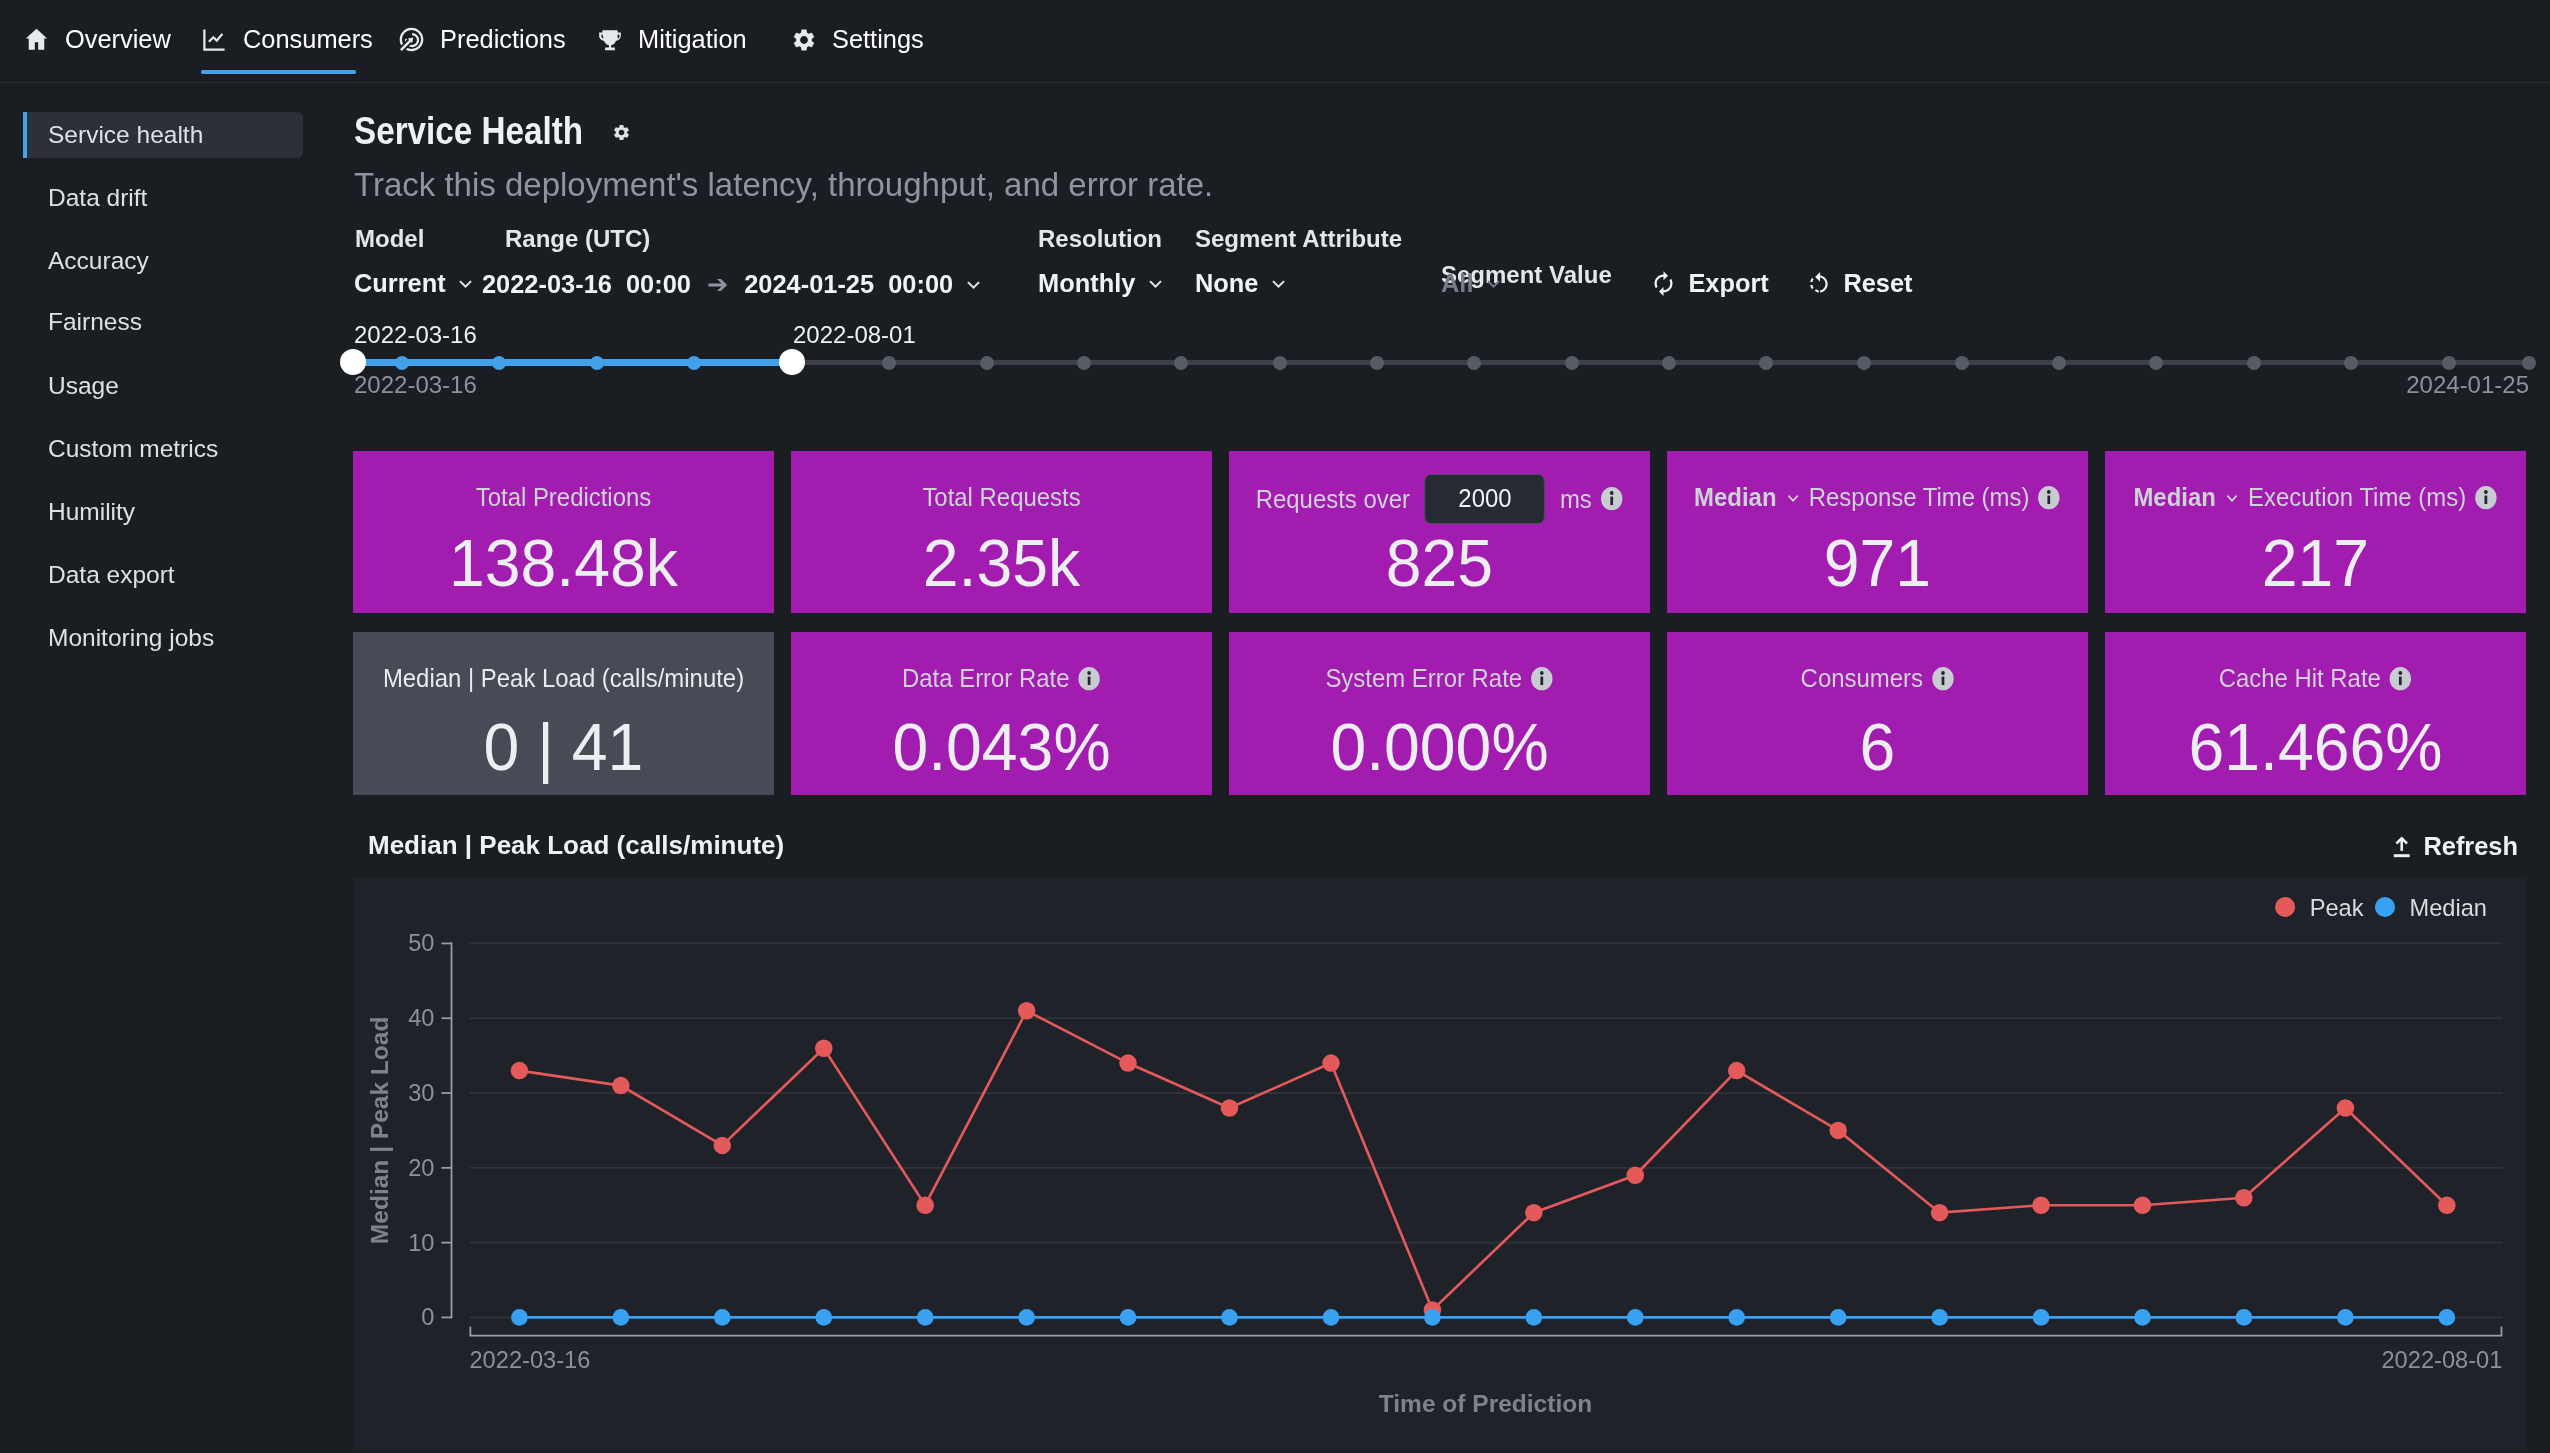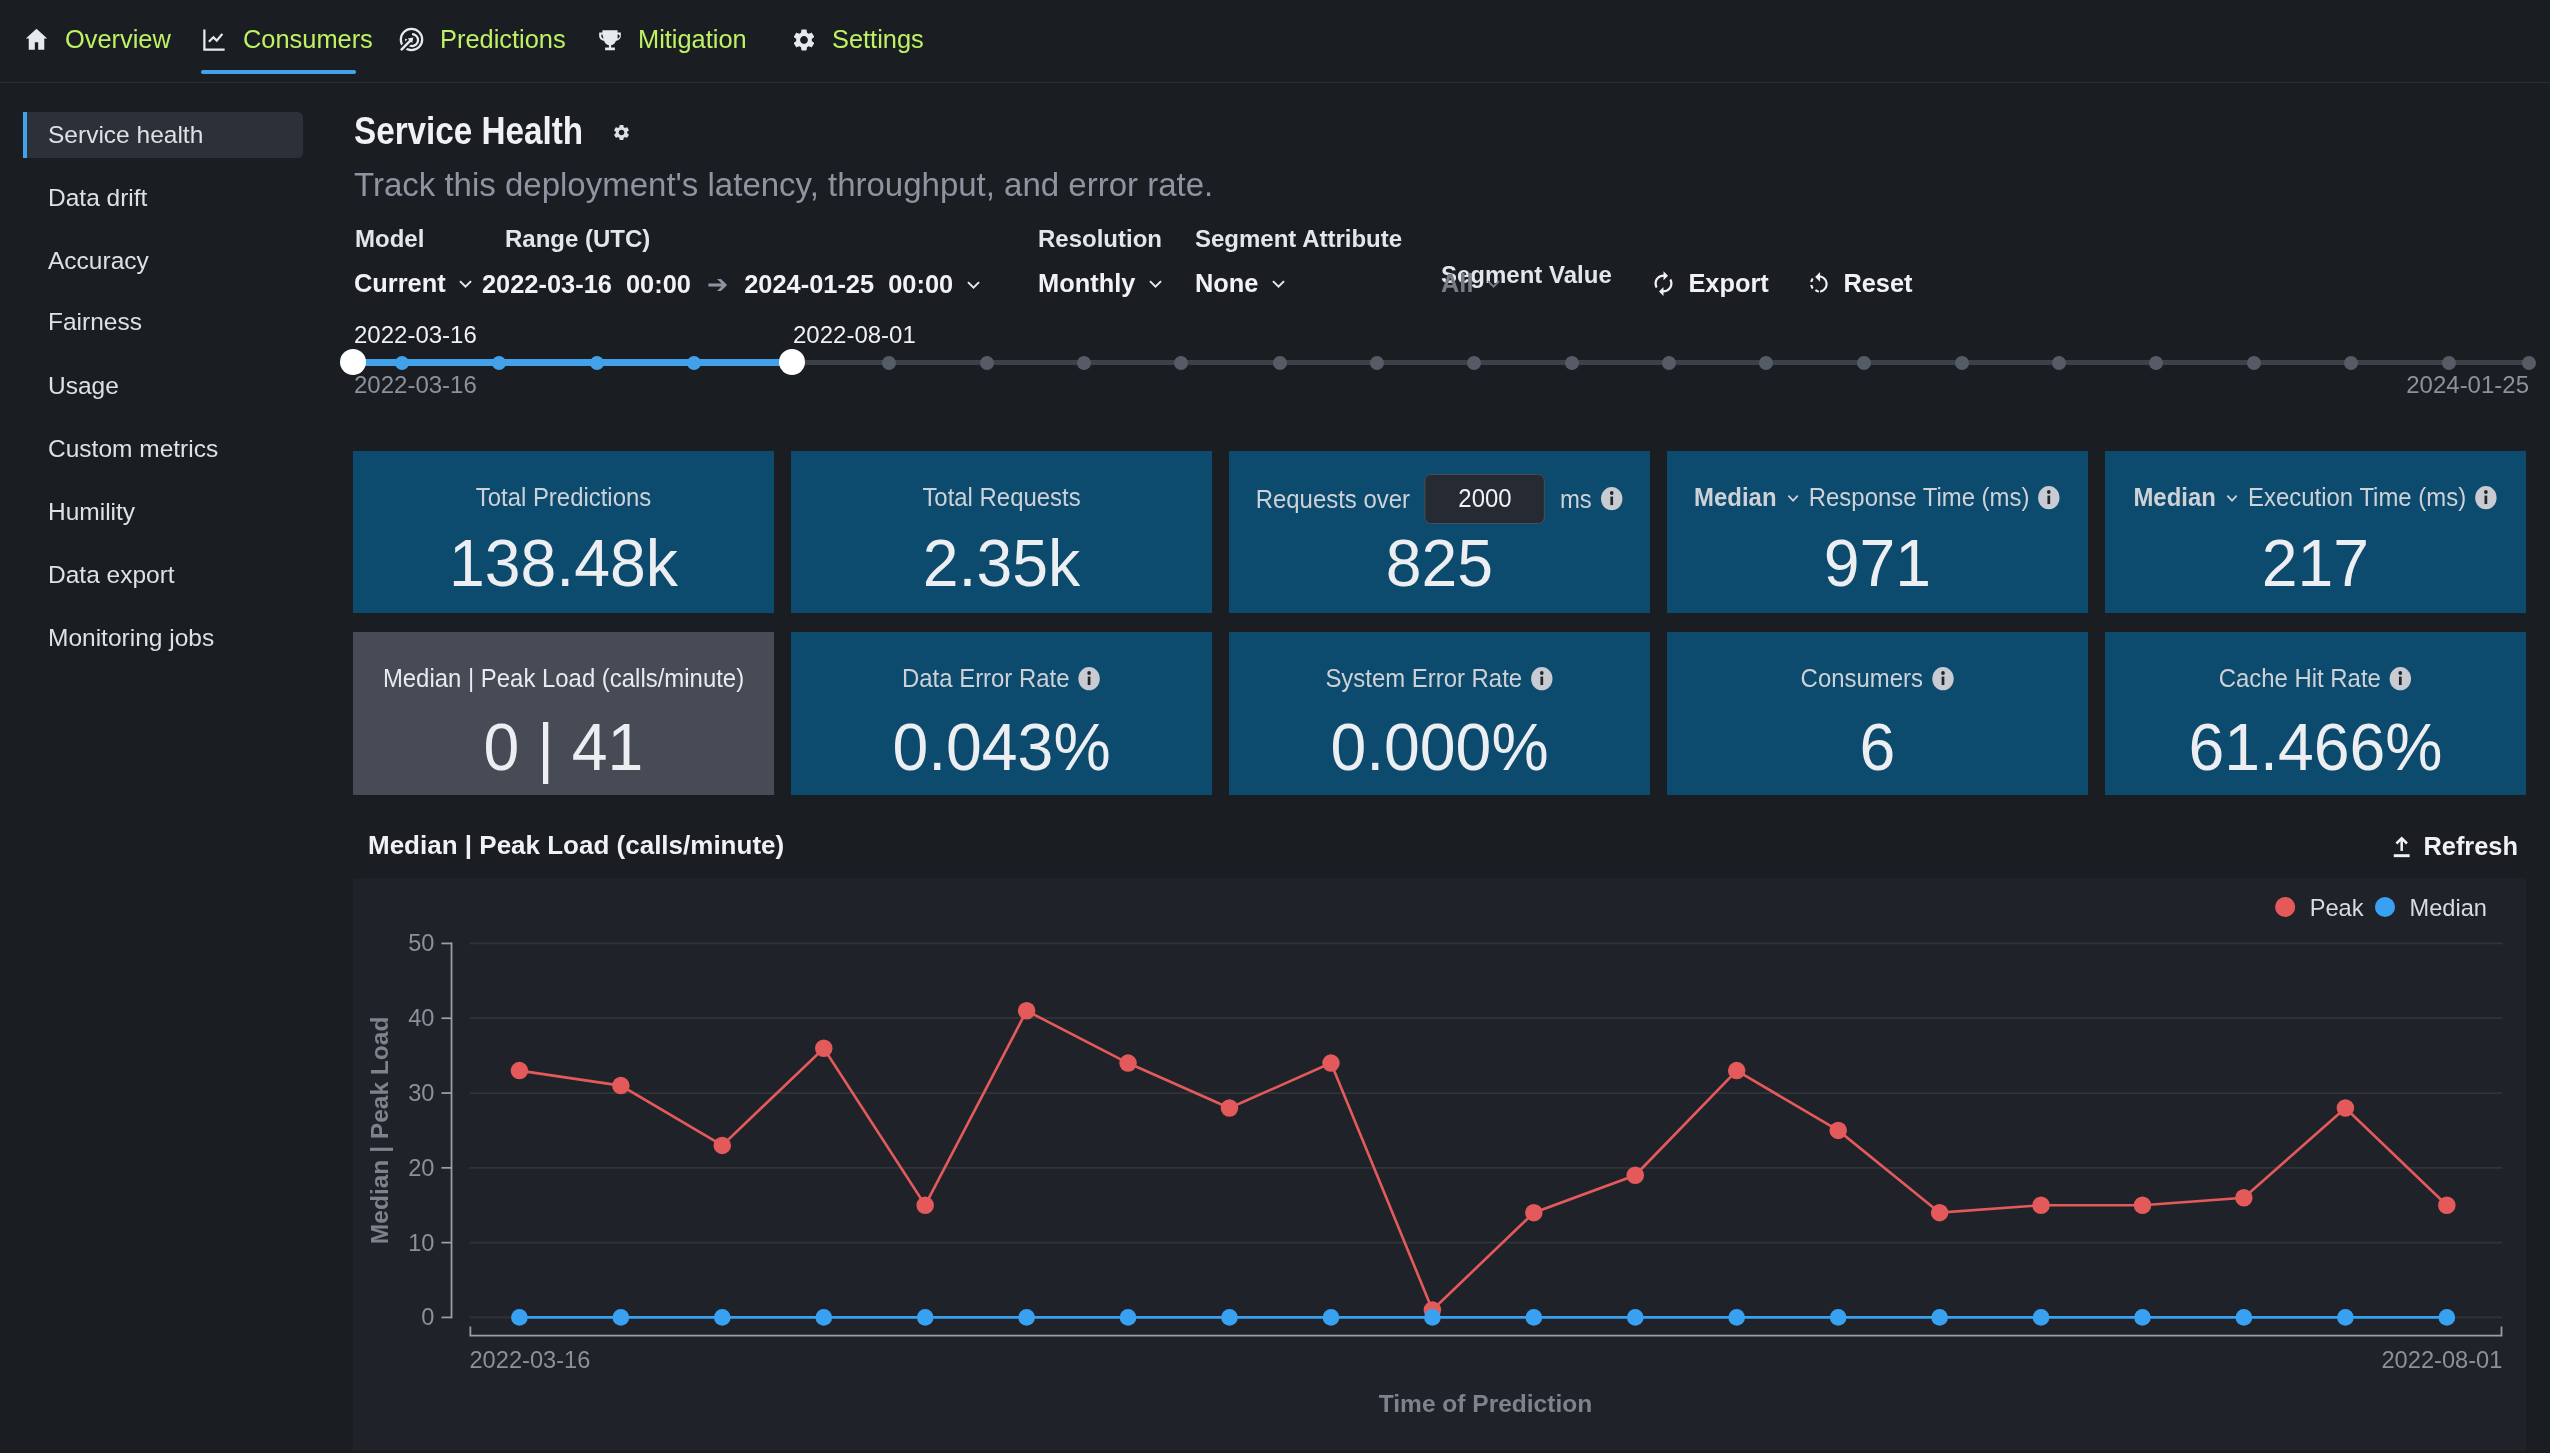--- a/index.html
+++ b/index.html
@@ -1,21 +1,21 @@
 <!DOCTYPE html>
 <html style="font-size:14px"><head>
 <meta charset="utf-8">
 <style>
   * { margin:0; padding:0; box-sizing:border-box; }
   html,body { width:2550px; height:1454px; background:#1a1d22; font-family:"Liberation Sans",sans-serif; overflow:hidden; position:relative; }
   .abs { position:absolute; }
 
   
   #nav { position:absolute; top:0; left:0; width:2550px; height:83px; border-bottom:1.8px solid #2a2e34; }
-  .navitem { position:absolute; top:0; height:79px; display:flex; align-items:center; gap:15px; color:#bef264; font-size:25.4px; }
+  .navitem { position:absolute; top:0; height:79px; display:flex; align-items:center; gap:15px; color:#ffffff; font-size:25.4px; }
   .navitem svg { display:block; }
   #nav-underline { position:absolute; left:201px; top:70px; width:155px; height:4.4px; background:#45a1e8; border-radius:1.8px; }
 
   
   .sideitem { position:absolute; left:48px; color:#dde1e5; font-size:24.5px; white-space:nowrap; }
   #side-active { position:absolute; left:23px; top:112px; width:280px; height:46px; background:#2b3039; border-radius:0 5.3px 5.3px 0; }
   #side-bar { position:absolute; left:23px; top:112px; width:4.4px; height:46px; background:#45a1e8; }
 
   
   #title { position:absolute; left:354px; top:110px; font-size:38px; font-weight:bold; color:#eff1f4; transform:scaleX(0.875); transform-origin:0 0; }
@@ -26,21 +26,21 @@
   .fvalue { position:absolute; top:269px; font-size:25.4px; font-weight:bold; color:#f0f2f5; white-space:nowrap; display:flex; align-items:center; }
   .chev { margin-left:10.5px; }
   .fbtn { position:absolute; top:269px; font-size:25.4px; font-weight:bold; color:#f0f2f5; display:flex; align-items:center; gap:11.4px; }
 
   
   .dot { position:absolute; width:14px; height:14px; border-radius:50%; top:356px; }
   .handle { position:absolute; width:26px; height:26px; border-radius:50%; background:#ffffff; top:349px; }
   .slabel { position:absolute; font-size:24px; white-space:nowrap; }
 
   
-  .card { position:absolute; width:421px; background:#0c4a6e; }
+  .card { position:absolute; width:421px; background:#a21caf; }
   .card .t { position:absolute; top:30px; left:-35px; right:-35px; text-align:center; font-size:26px; color:#ced2d7; line-height:33px; display:flex; align-items:center; justify-content:center; gap:8.8px; white-space:nowrap; transform:scaleX(0.92); }
   .card .v { position:absolute; left:0; right:0; text-align:center; font-size:67px; line-height:79px; color:#eceef1; transform:scaleX(0.96); }
   .row1 .v { top:72px; }
   .row2 .v { top:75px; }
   .row1 { top:451px; height:162px; }
   .row2 { top:632px; height:163px; }
   .selected { background:#464b55; }
   .ibox { display:inline-block; width:103px; height:50px; border:1.8px solid #4a505a; border-radius:7px; background:#262b33; color:#f0f2f5; font-size:26px; line-height:46px; text-align:center; }
 
   

